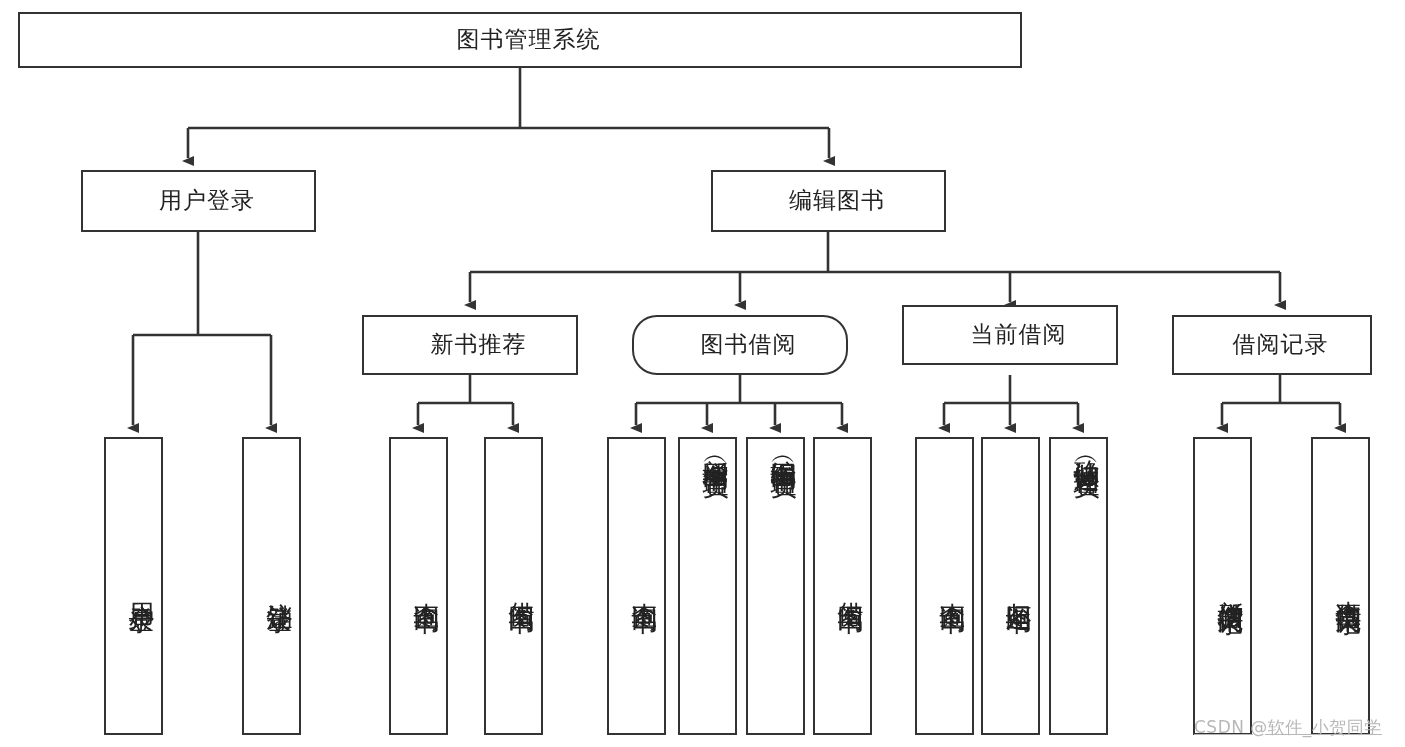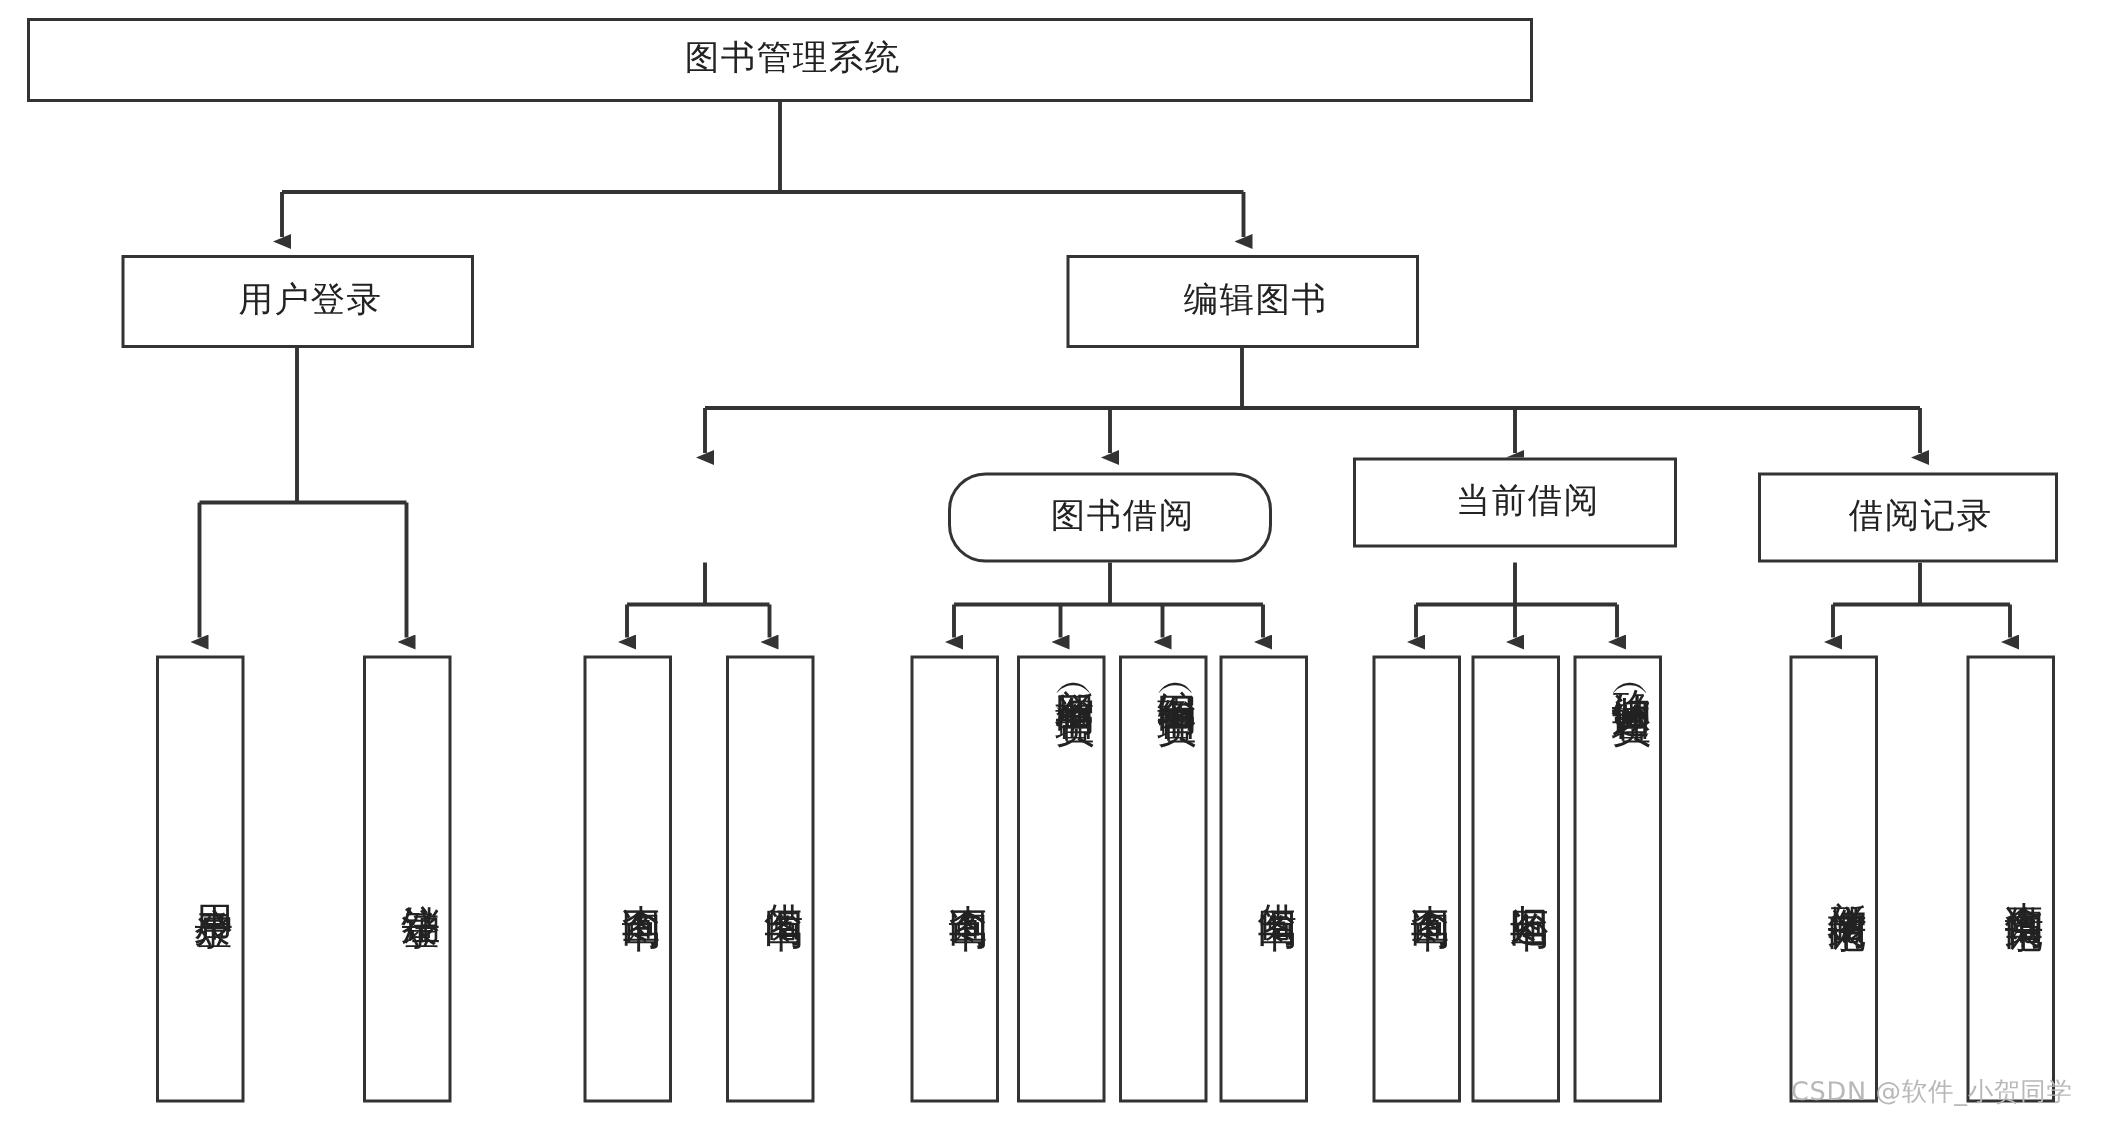--- a/index.html
+++ b/index.html
@@ -143,20 +143,23 @@
   </div>
 
   <div class="node horiz" style="left:81px; top:170px; width:235px; height:62px;">
     <span>用户登录</span>
   </div>
 
   <div class="node horiz" style="left:711px; top:170px; width:235px; height:62px;">
     <span>编辑图书</span>
   </div>
 
+  <div class="node horiz" style="left:362px; top:315px; width:216px; height:60px;">
+    <span>新书推荐</span>
+  </div>
 
   <div class="node horiz" style="left:632px; top:315px; width:216px; height:60px;border-radius:25px;">
     <span>图书借阅</span>
   </div>
 
   <div class="node horiz" style="left:902px; top:305px; width:216px; height:60px;">
     <span>当前借阅</span>
   </div>
 
   <div class="node horiz" style="left:1172px; top:315px; width:200px; height:60px;">
@@ -208,15 +211,15 @@
   </div>
 
   <div class="node vert centered" style="left:1193px; top:437px; width:59px; height:298px;">
     <span class="vtext">新增借阅记录</span>
   </div>
 
   <div class="node vert centered" style="left:1311px; top:437px; width:59px; height:298px;">
     <span class="vtext">查询借阅记录</span>
   </div>
 
-  <div class="watermark" style="left:1194px; top:716px;">CSDN @软件_小贺同学</div>
+  <div class="watermark" style="left:1194px; top:716px;text-decoration:underline;">CSDN @软件_小贺同学</div>
 
 </div>
 
 </body></html>

